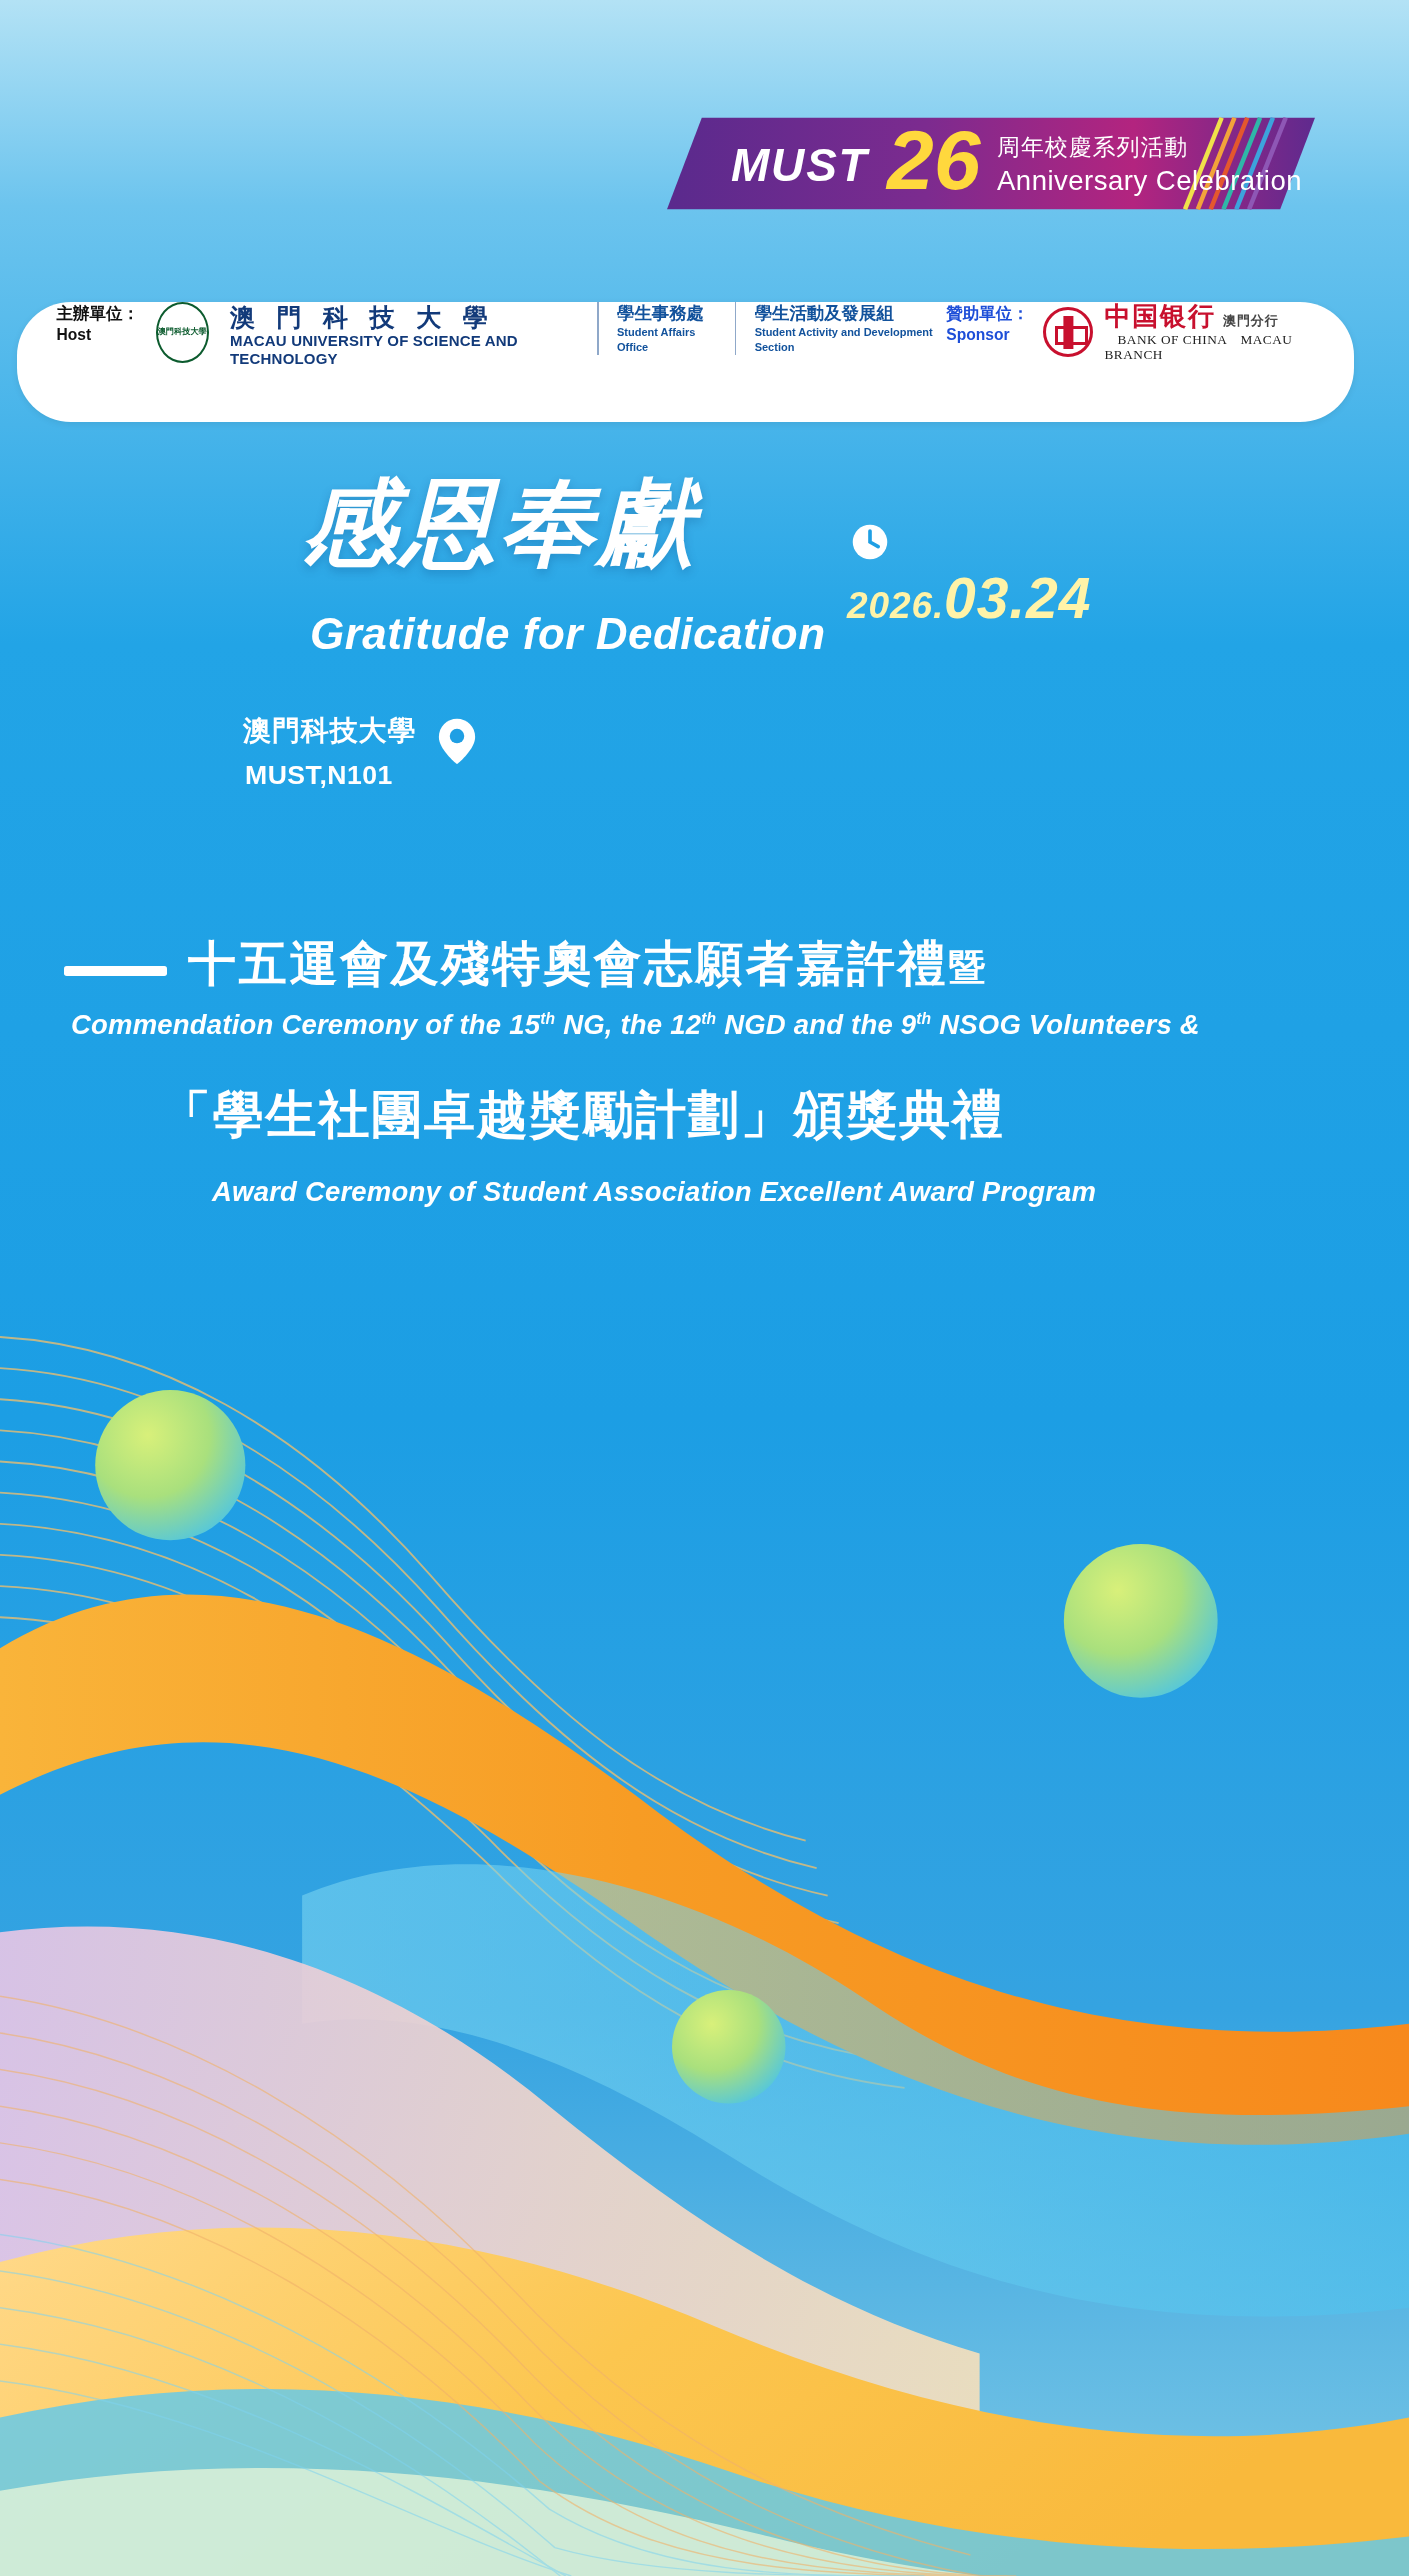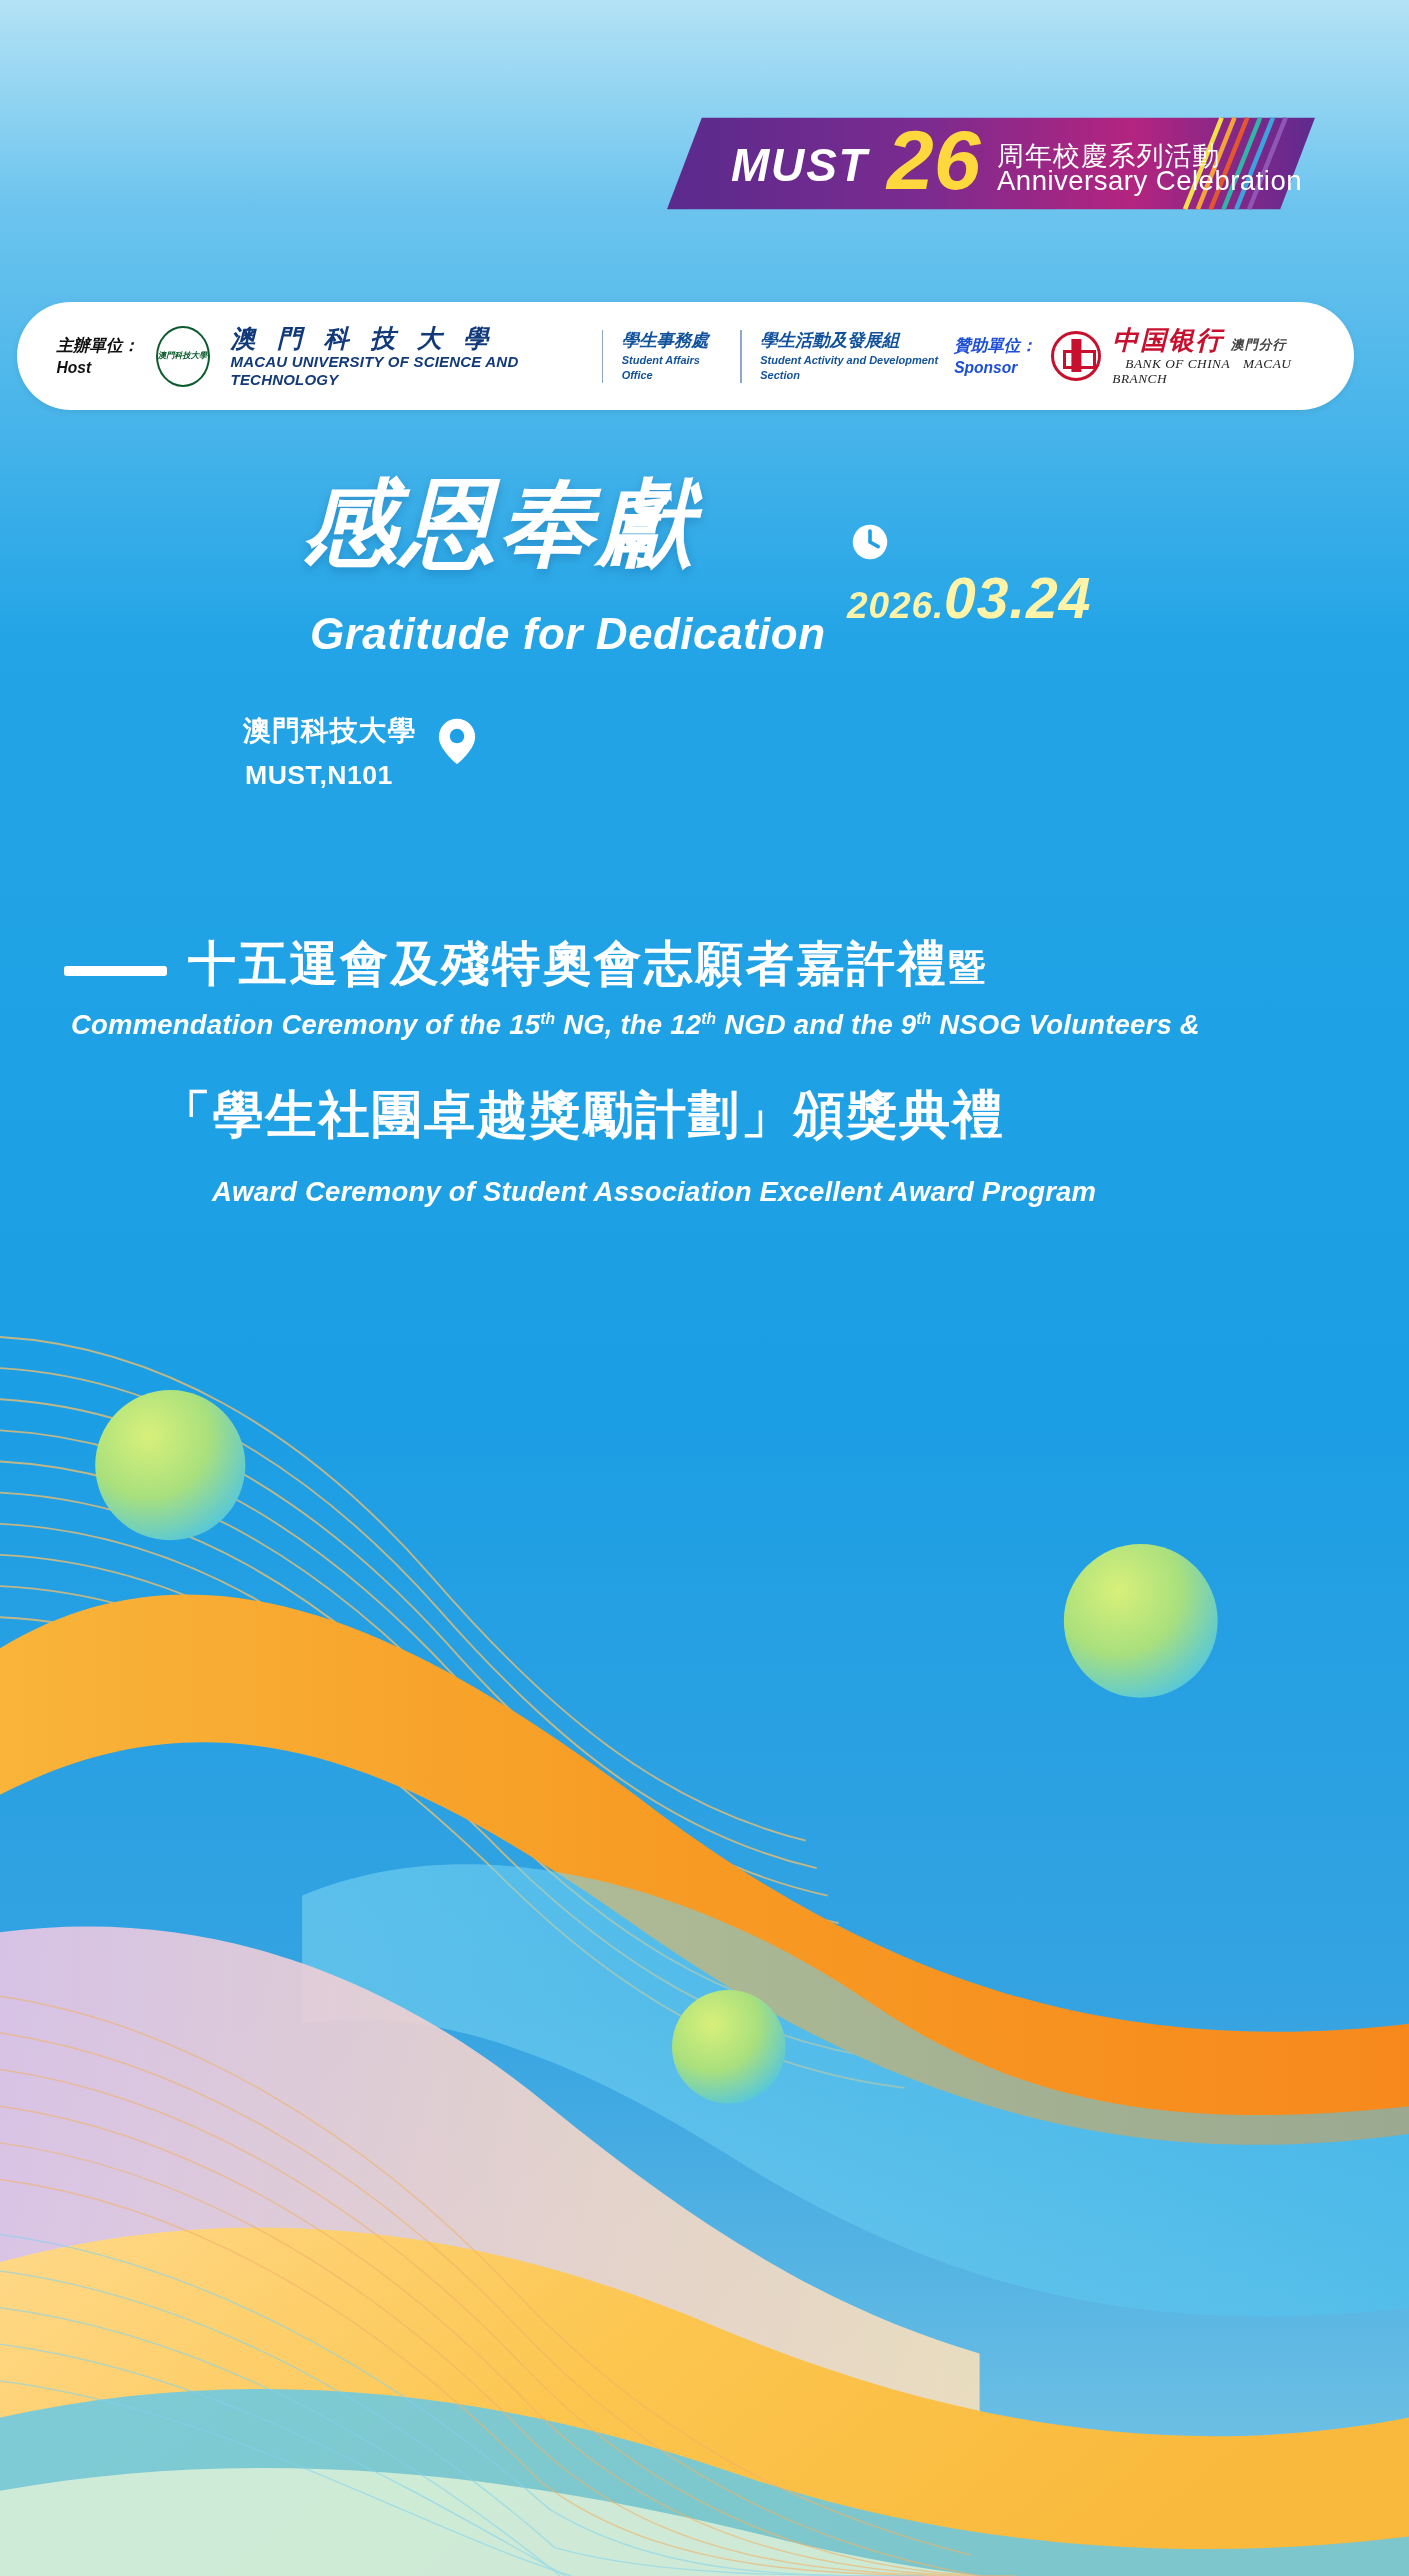--- a/index.html
+++ b/index.html
@@ -32,35 +32,34 @@
     position:absolute;left:64px;top:26px;
     font-size:46px;font-weight:bold;font-style:italic;color:#ffffff;
     letter-spacing:1.8px;
   }
   .num26{
     position:absolute;left:220px;top:6.4px;
     font-size:84px;font-weight:bold;font-style:italic;color:#ffd83d;
     line-height:1;
   }
   .banner-cn{
-    position:absolute;left:330px;top:26px;
-    font-size:27px;color:#ffffff;letter-spacing:0.9px;
+    position:absolute;left:330px;top:20px;
+    font-size:23px;color:#ffffff;letter-spacing:0.9px;
   }
   .banner-en{
     position:absolute;left:330px;top:53px;
     font-size:27.5px;color:#ffffff;letter-spacing:0.5px;
   }
 
   
   .orgbar{
-    position:absolute;left:16.5px;top:302px;width:1337px;height:108px;
+    position:absolute;left:16.5px;top:302px;width:1337px;height:120px;
     background:#ffffff;border-radius:54px;
-    display:flex;align-items:center;
+    display:flex;align-items:flex-start;
     box-shadow:0 1.8px 7.3px rgba(0,0,0,.08);
-    font-style:italic;
   }
   .orgbar .lbl{
     margin-left:40px;line-height:1.35;color:#111;
     font-size:16.5px;font-weight:bold;white-space:nowrap;
   }
   .orgbar .lbl .en{font-size:15.6px;font-weight:bold;display:block;}
   .seal{
     margin-left:16.5px;width:57px;height:57px;border-radius:50%;
     border:2.7px solid #0c5b2e;background:#ffffff;
     display:flex;align-items:center;justify-content:center;

